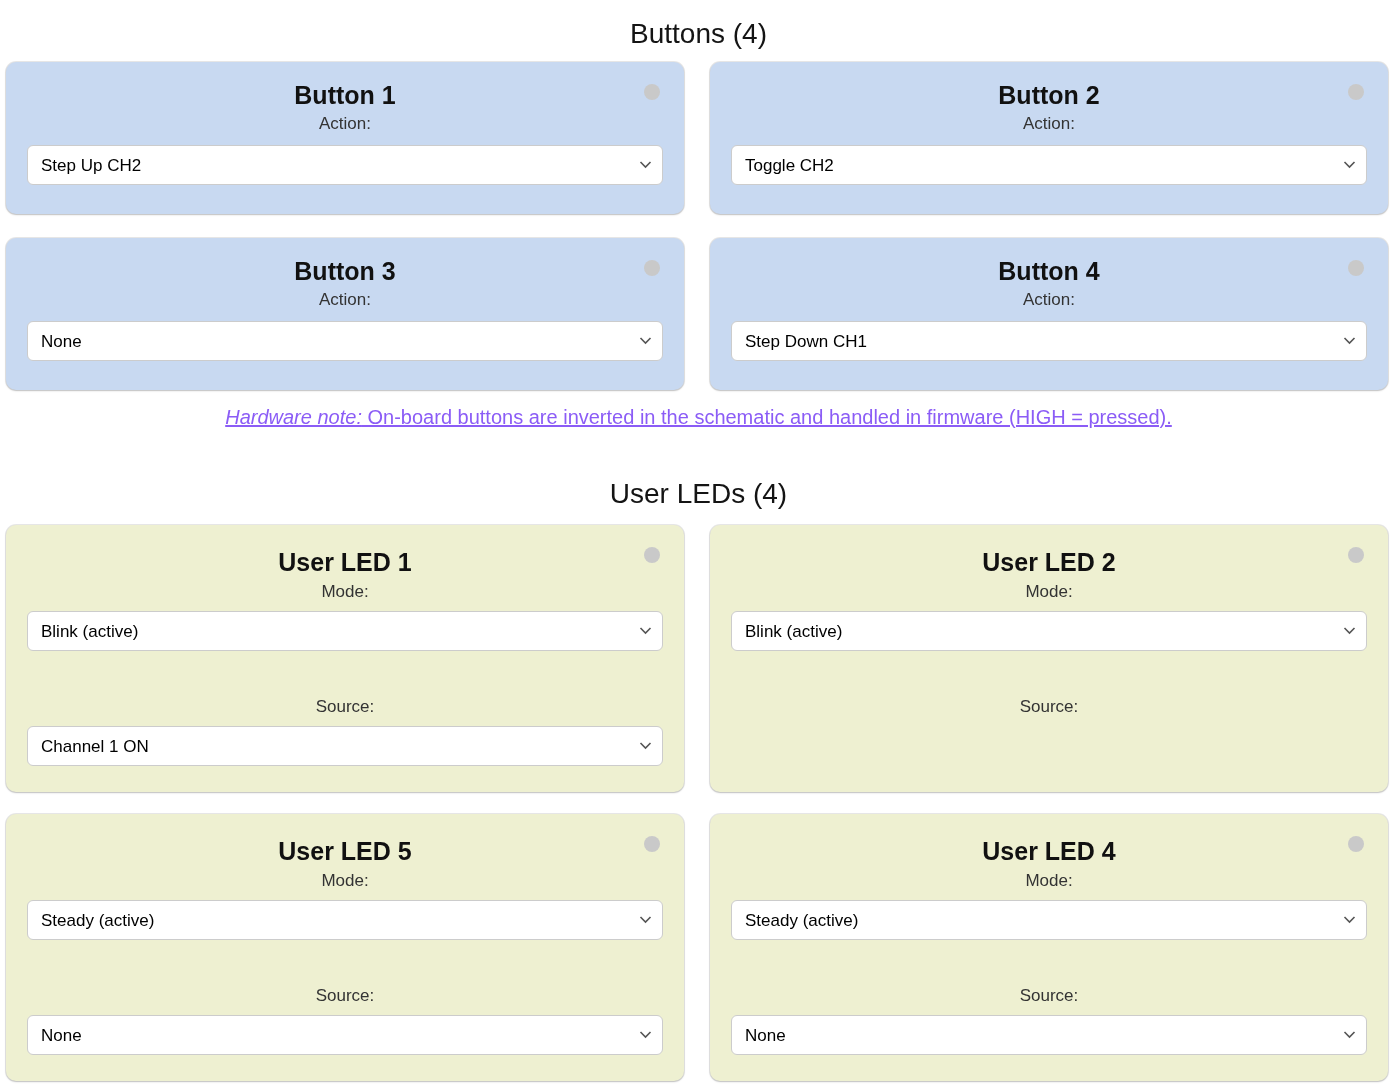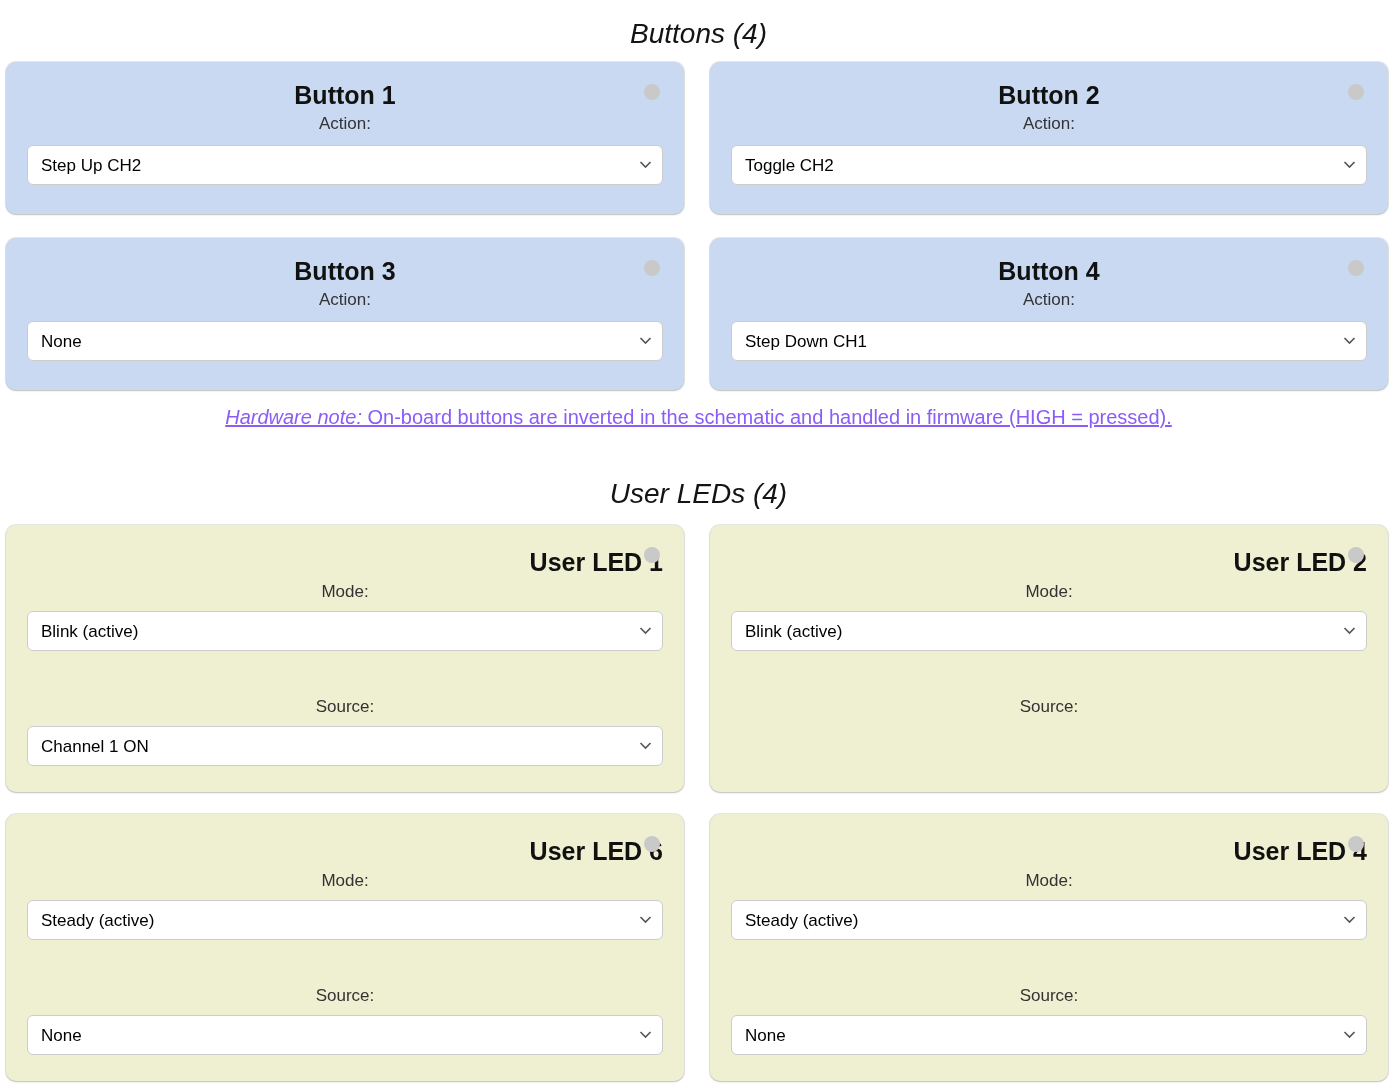--- a/index.html
+++ b/index.html
@@ -20,21 +20,20 @@
     min-height: 1088px;
     background: #ffffff;
     padding-bottom: 14px;
   }
   .section-heading {
     text-align: center;
     font-size: 28px;
     font-weight: 500;
     color: #141414;
     line-height: 32px;
-    font-style: italic;
   }
   .section-heading.buttons { margin: 16px 0 0 0; padding-top: 2px; }
   .section-heading.leds    { margin: 50px 0 0 0; }
   .grid {
     display: grid;
     grid-template-columns: 1fr 1fr;
     column-gap: 26px;
     padding: 0 9px 0 6px;
     margin-top: 12px;
   }
@@ -58,21 +57,21 @@
     background: var(--indicator-color, #c9c9c9);
   }
   .card-title {
     padding-top: 20px;
     text-align: center;
     font-size: 25px;
     font-weight: bold;
     line-height: 26px;
     color: #111111;
   }
-  .led-card .card-title { padding-top: 24px; text-align: right; }
+  .led-card .card-title { padding-top: 24px; }
   .card-sublabel {
     margin-top: 5px;
     text-align: center;
     font-size: 17px;
     line-height: 22px;
     color: #333333;
   }
   .led-card .card-sublabel { margin-top: 6px; }
   .card-sublabel.source-label { margin-top: 45px; }
   .select-wrap {
@@ -236,21 +235,21 @@
           <svg width="13" height="9" viewBox="0 0 13 9">
               <path d="M1.5 1.5 L6.5 6.5 L11.5 1.5" stroke="#555555" stroke-width="1.6" fill="none"></path>
             </svg>
         </span>
       </div>
       <div class="card-sublabel source-label">Source:</div>
     </div>
 
     <div class="card led-card">
       <span class="indicator-dot"></span>
-      <div class="card-title">User LED 6</div>
+      <div class="card-title">User LED 5</div>
       <div class="card-sublabel">Mode:</div>
       <div class="select-wrap">
         <select>
           <option>Steady (active)</option>
         </select>
         <span class="chevron">
           <svg width="13" height="9" viewBox="0 0 13 9">
               <path d="M1.5 1.5 L6.5 6.5 L11.5 1.5" stroke="#555555" stroke-width="1.6" fill="none"></path>
             </svg>
         </span>

